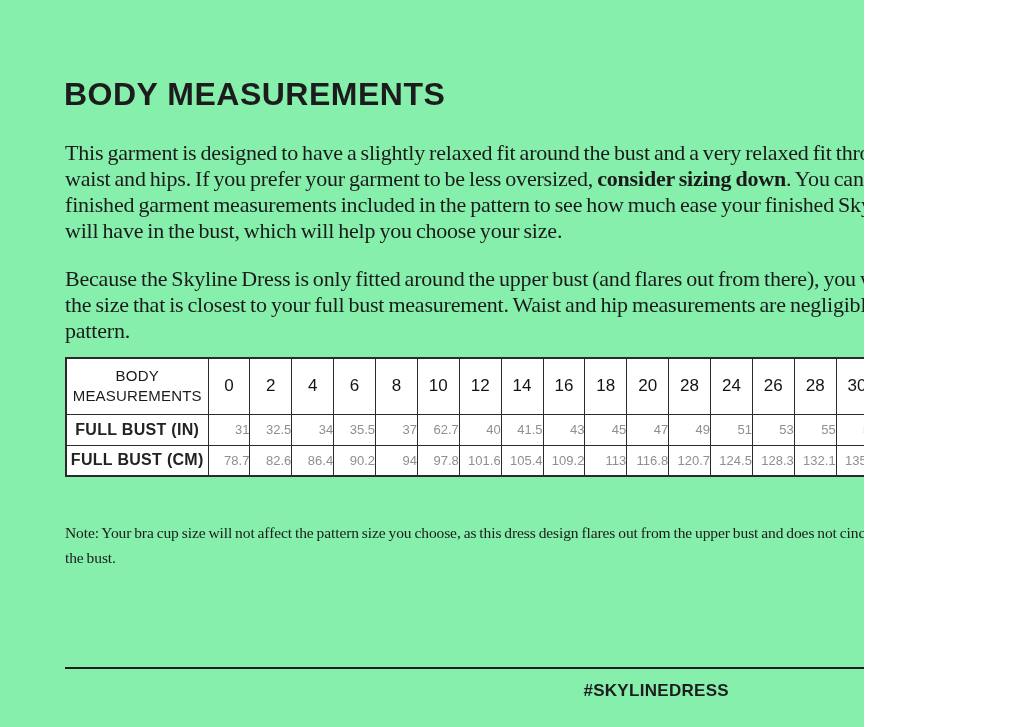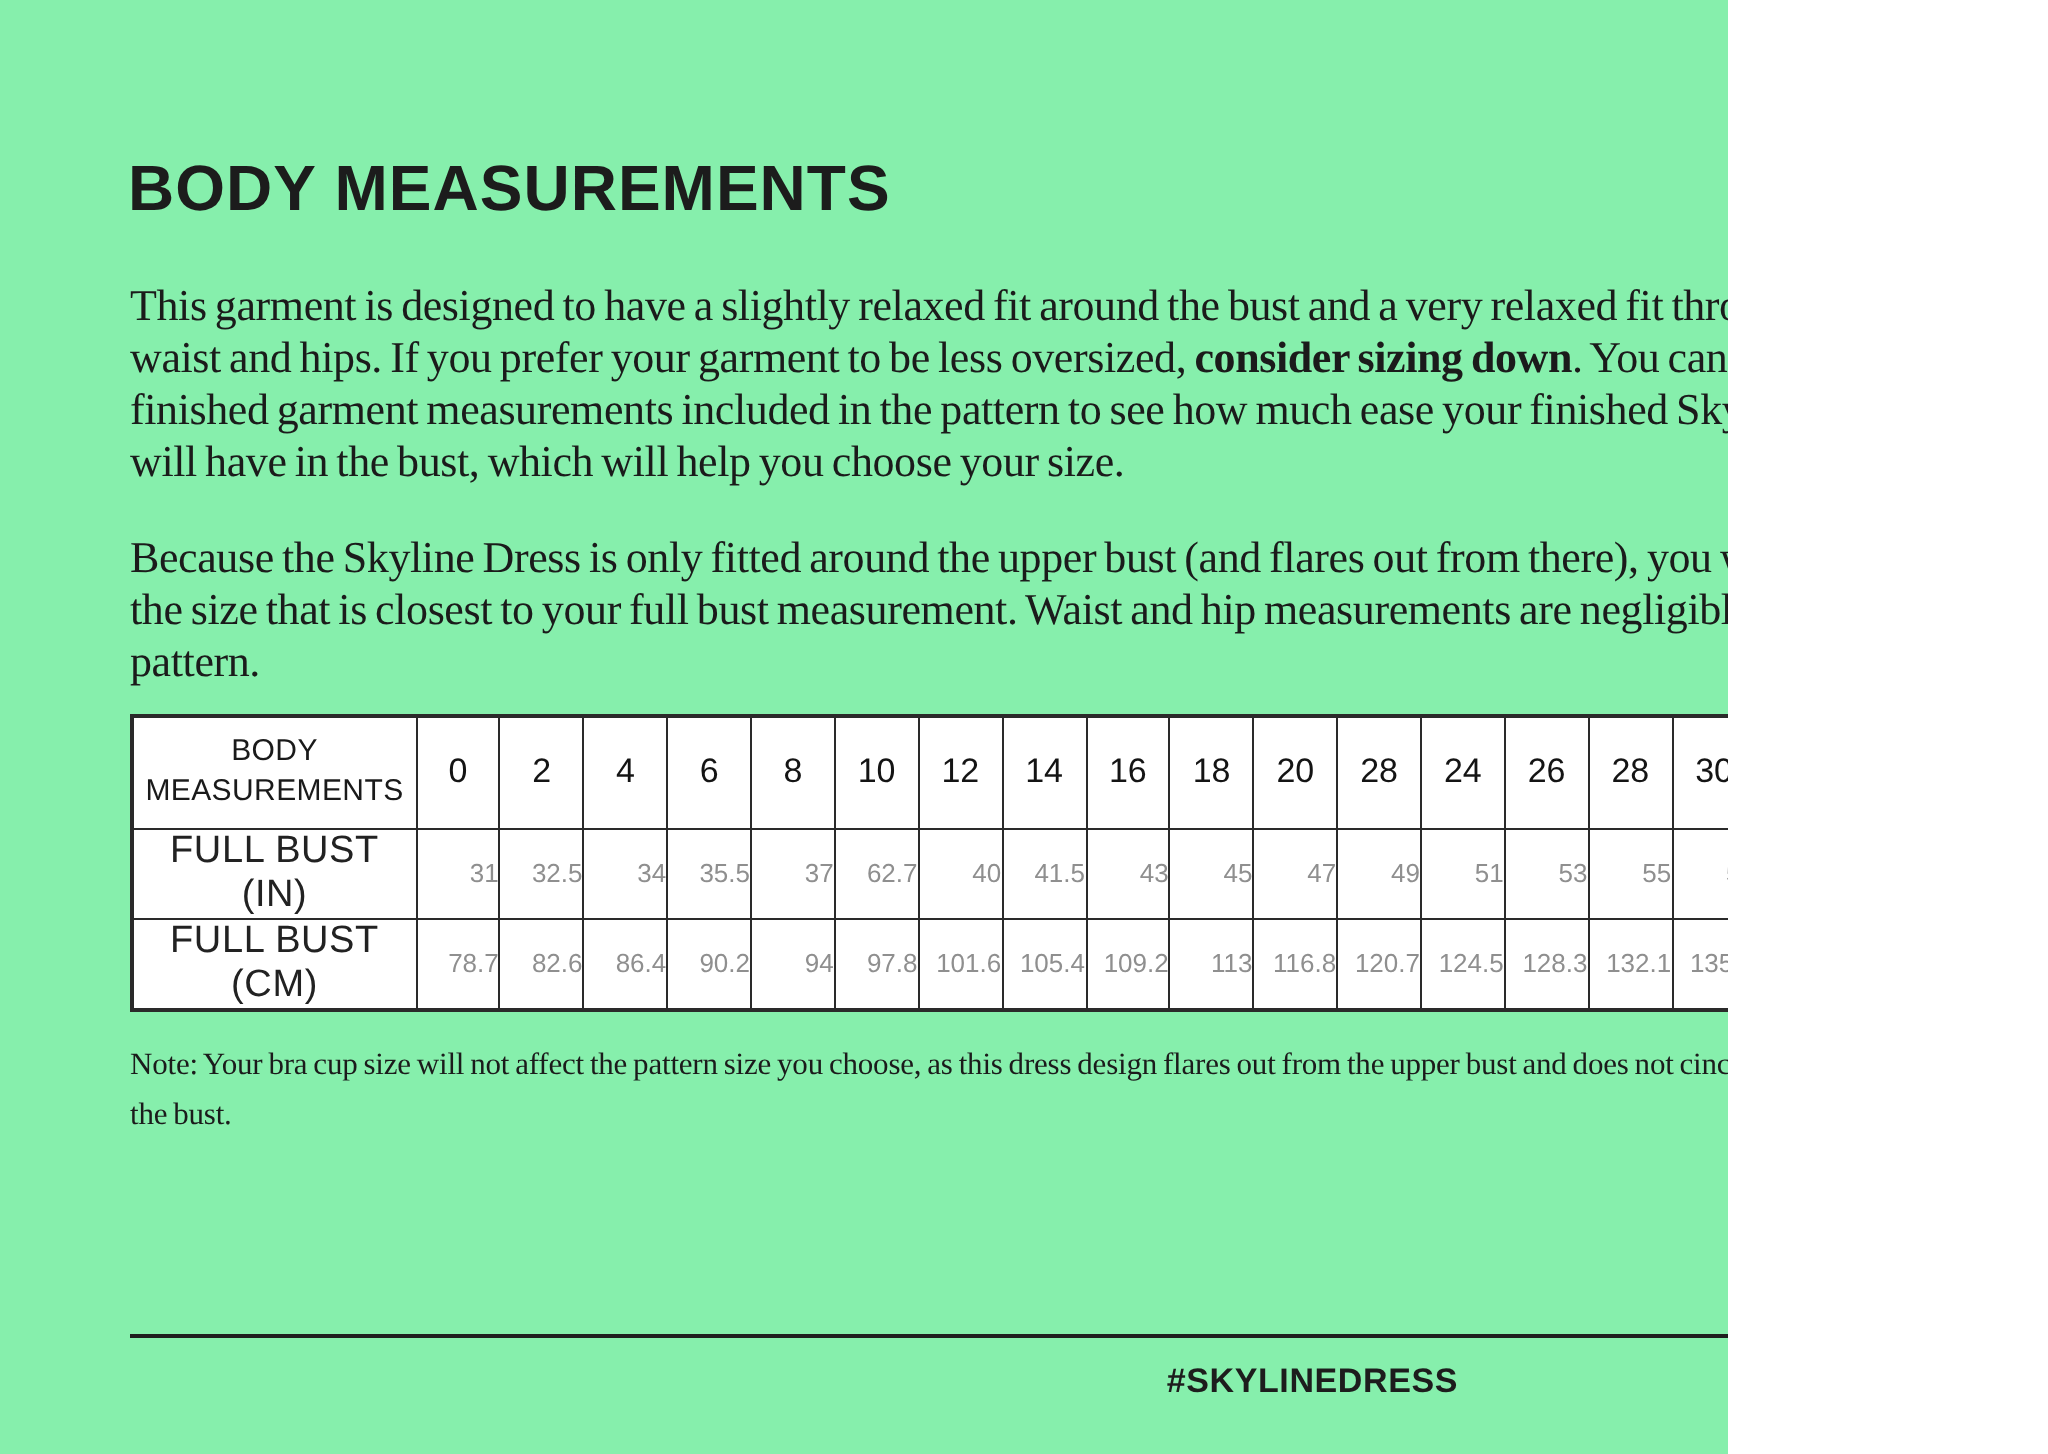--- a/index.html
+++ b/index.html
@@ -66,22 +66,22 @@
     color:#1a1a1a;
     line-height:20px;
     letter-spacing:0.2px;
   }
   .size {
     font-size:17px;
     font-weight:400;
     color:#141414;
   }
   .rowlabel {
-    font-size:19px;
-    font-weight:400;
+    font-size:16px;
+    font-weight:700;
     letter-spacing:0.3px;
     color:#222222;
   }
   td.val {
     font-size:13px;
     color:#8f8f8f;
     text-align:right;
   }
 
   .note {

